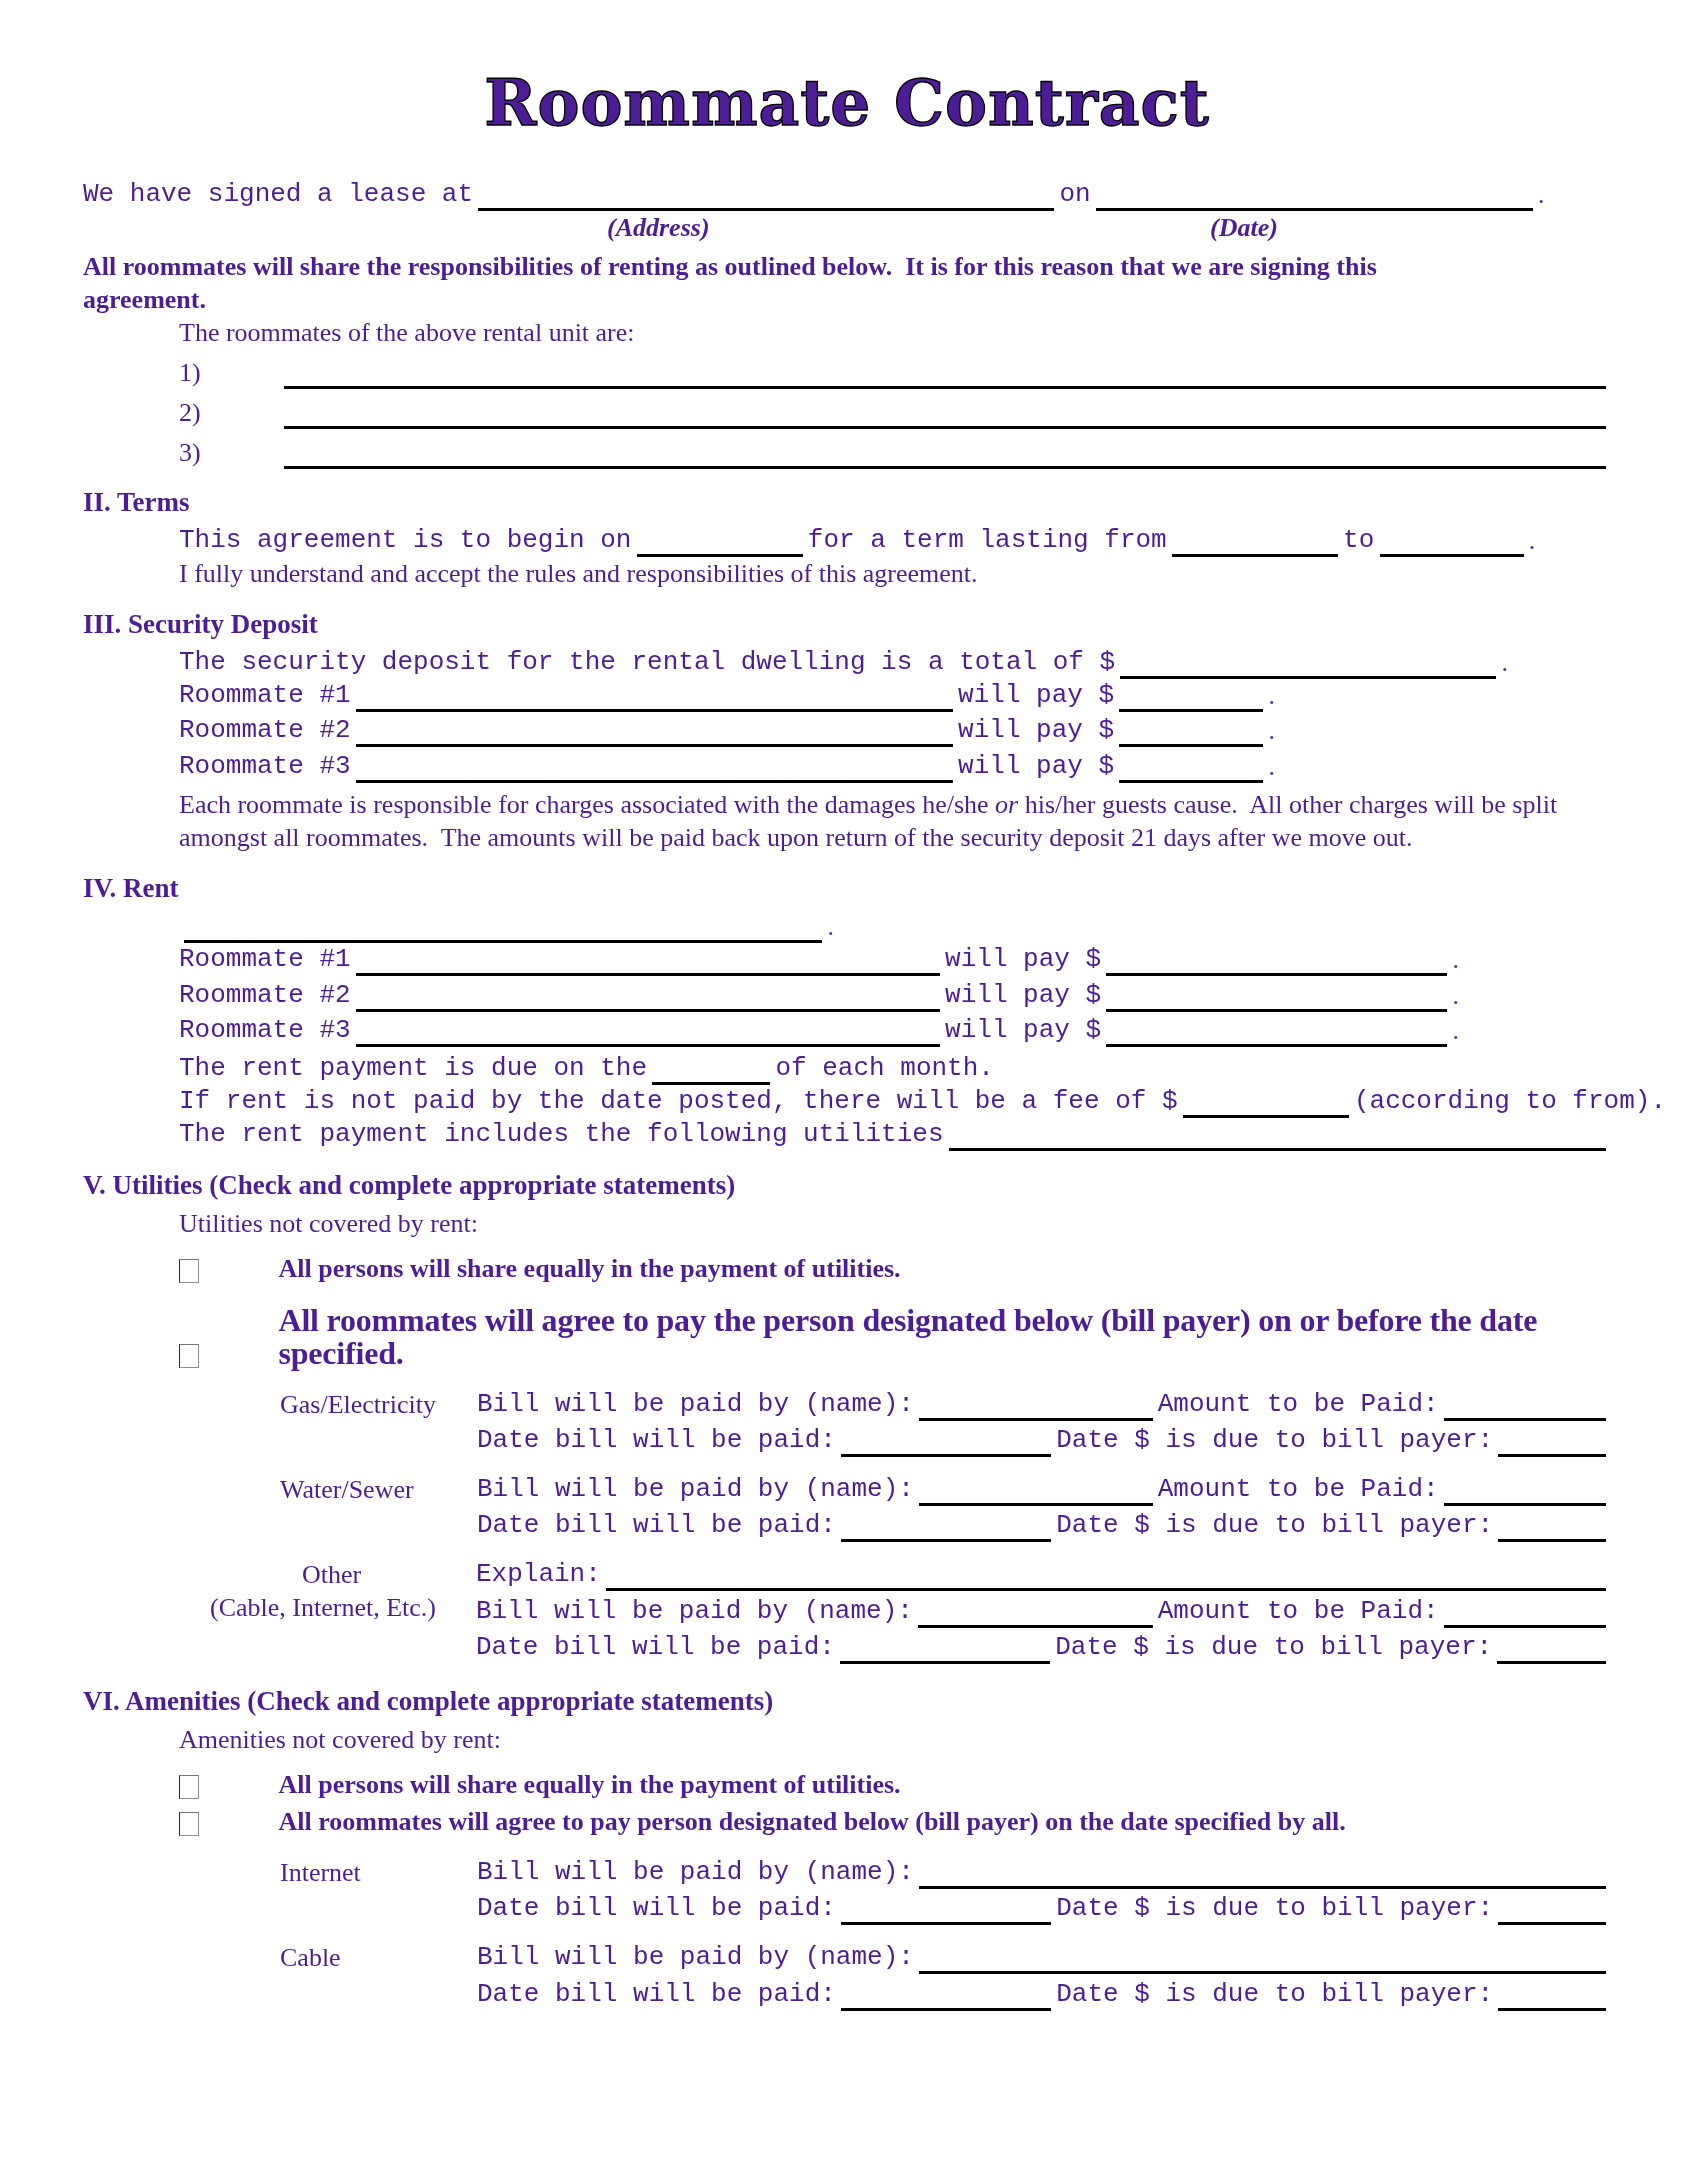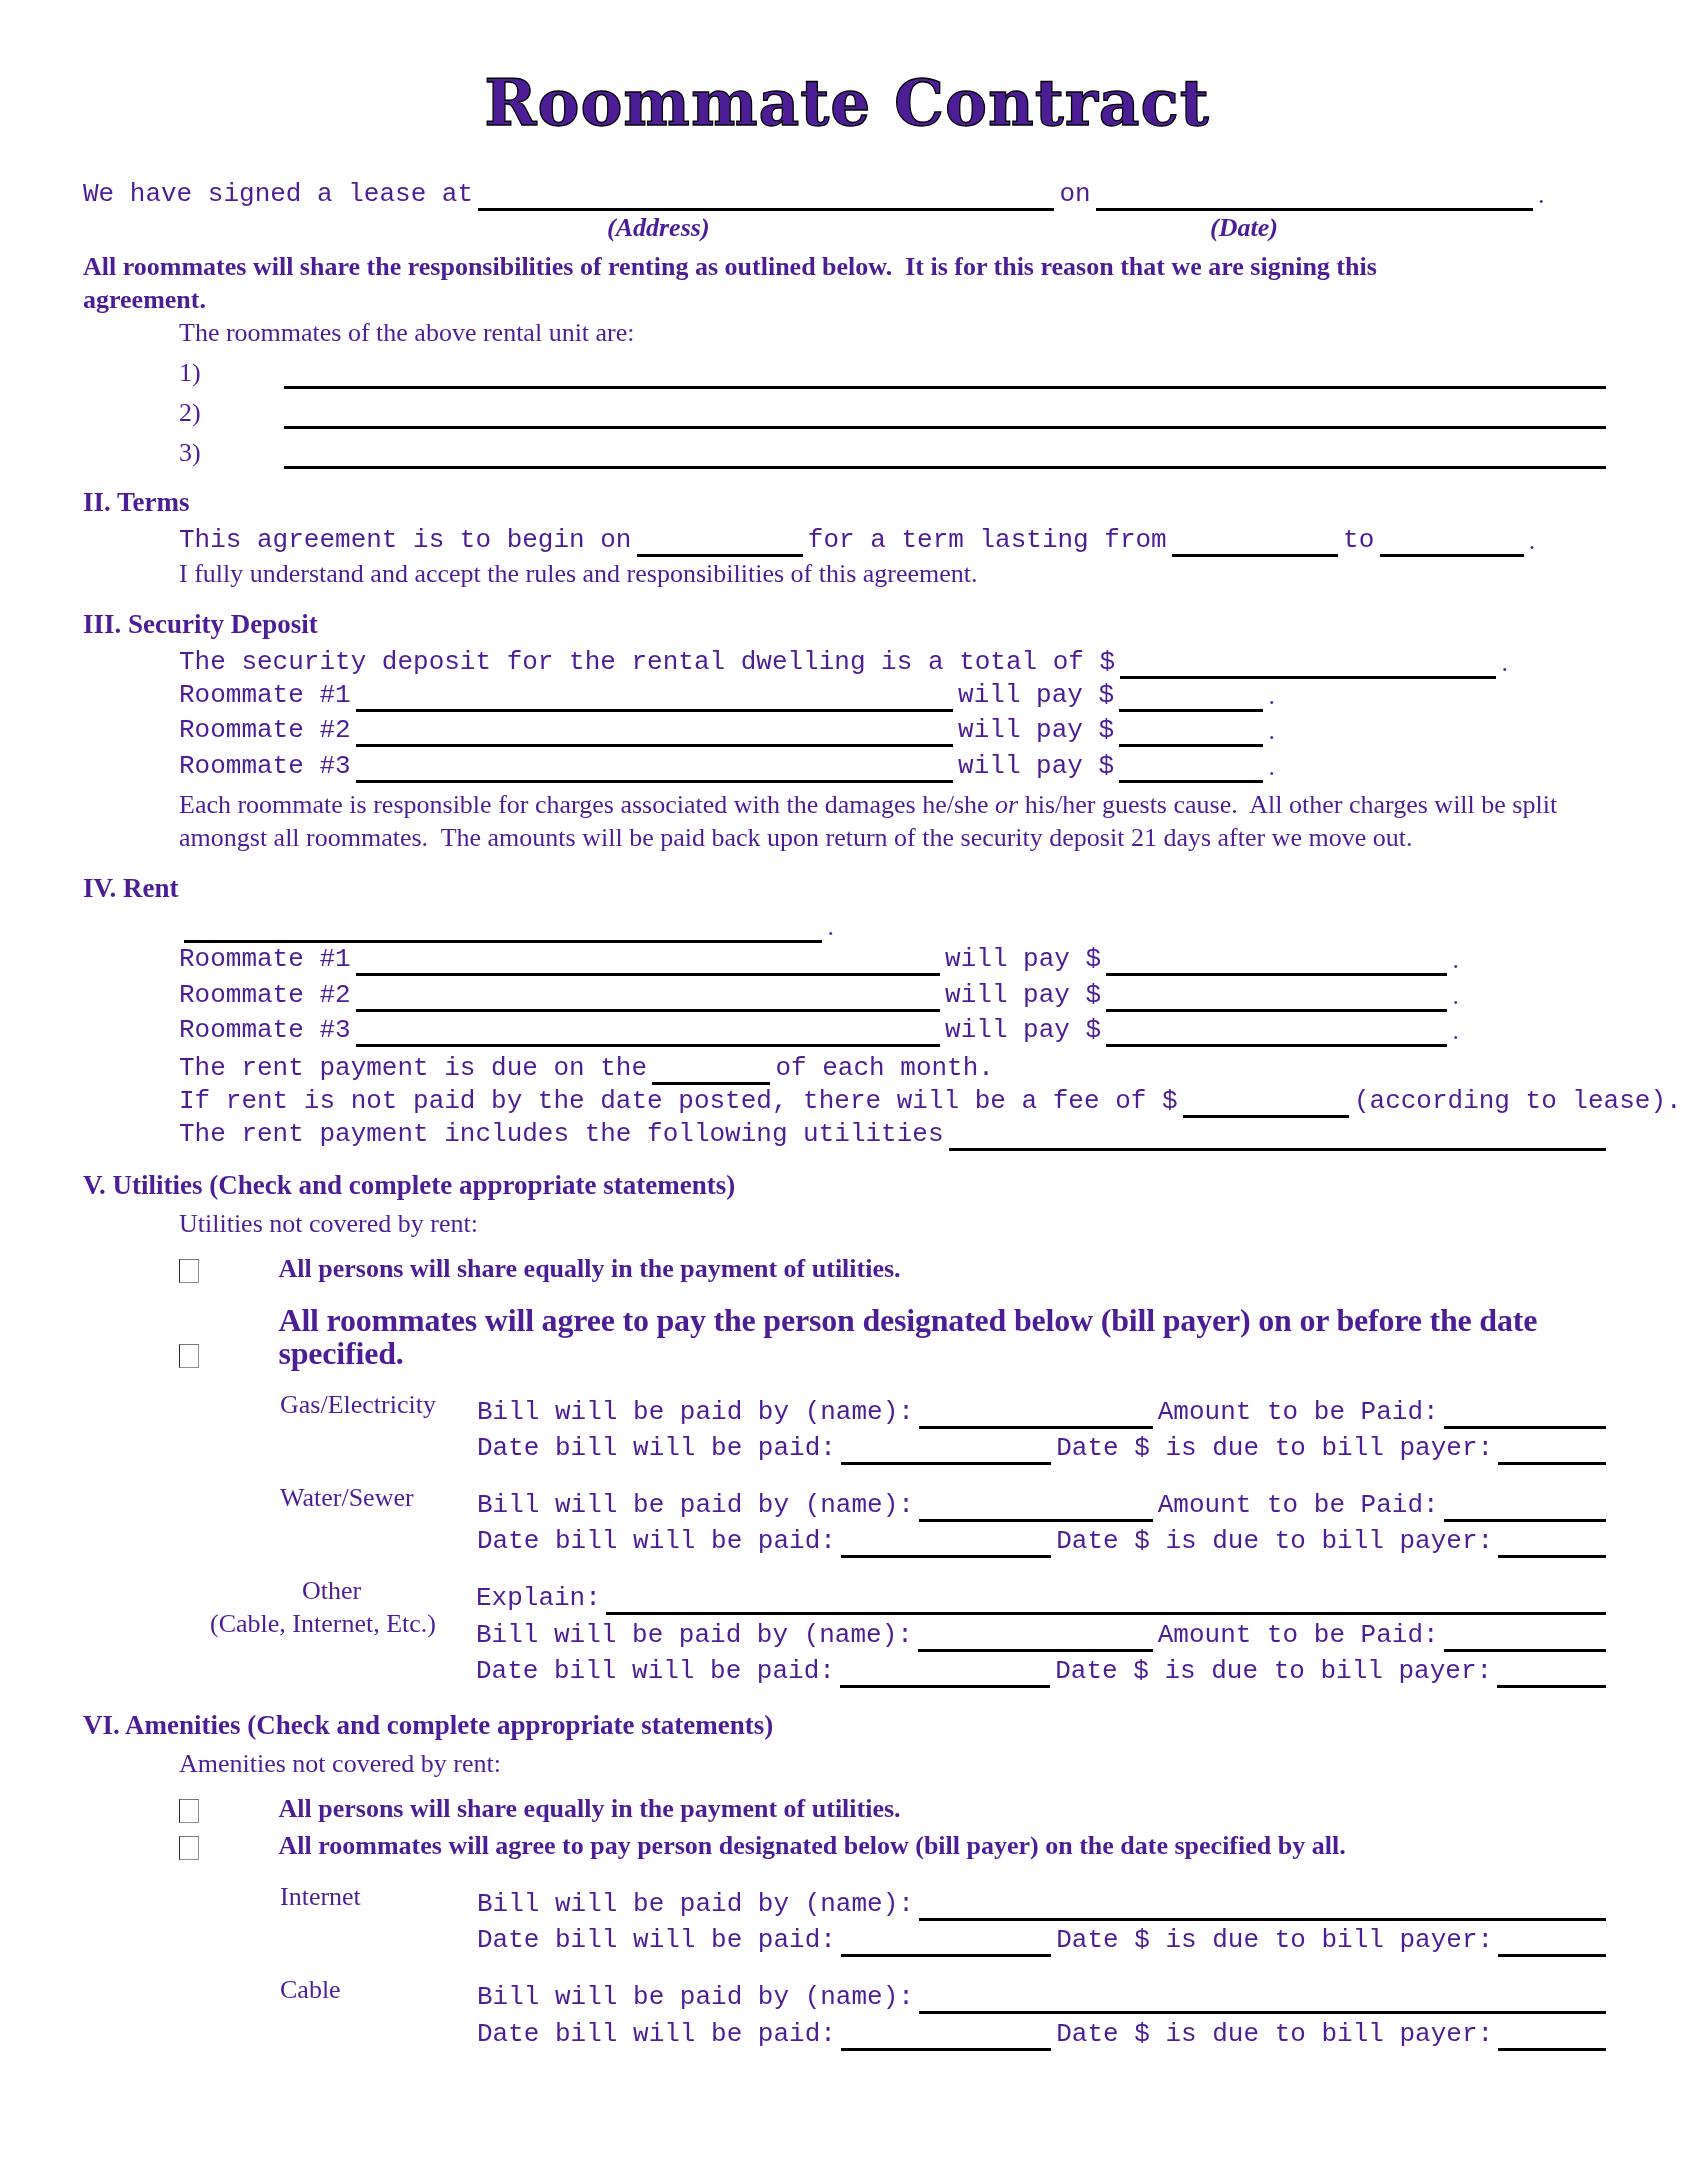--- a/index.html
+++ b/index.html
@@ -47,21 +47,21 @@
     border:1.7px solid #8f8f8f;border-left-color:#2a2a2a;border-top-color:#777;
     background:#fff;margin-bottom:2.6px;
   }
   .check-label{margin-left:80px;font-weight:bold;}
   .cb-small{font-size:32px;letter-spacing:-0.2px;}
   .util-block{display:flex;margin:12.2px 0 1.7px 197px;}
   .util-block.other-block{margin-left:127px;}
   .util-label-cell{width:197px;flex:0 0 auto;}
   .util-block.other-block .util-label-cell{width:266px;}
   .other-main{display:block;padding-left:92px;}
-  .util-detail{flex:1 1 auto;margin-top:8px;}
+  .util-detail{flex:1 1 auto;}
   .util-detail .row{margin-bottom:3.5px;}
   .w135{width:118px;} .w165{width:144px;} .w185{width:162px;} .w190{width:166px;}
   .w240{width:210px;} .w390{width:341px;} .w430{width:376px;} .w500{width:437px;}
   .w660{width:576px;} .w730{width:638px;}
   .sd-row{width:1096px;margin-left:96px;margin-bottom:2.6px;}
   .rent-row{width:1280px;margin-left:96px;margin-bottom:2.6px;}
   .para{margin-left:96px;width:1437px;}
   .line{margin-left:96px;}
   .mt6{margin-top:5.2px;}
   .period{flex:0 0 auto;}
@@ -172,21 +172,21 @@
     <span class="period">.</span>
   </div>
   <div class="row ind1 mt6">
     <span class="nw">The rent payment is due on the</span>
     <span class="blank w135"></span>
     <span class="nw">of each month.</span>
   </div>
   <div class="row ind1">
     <span class="nw">If rent is not paid by the date posted, there will be a fee of $</span>
     <span class="blank w190"></span>
-    <span class="nw">(according to lease).</span>
+    <span class="nw">(according to from).</span>
   </div>
   <div class="row ind1">
     <span class="nw">The rent payment includes the following utilities</span>
     <span class="blank grow"></span>
   </div>
 
   <h2>V. Utilities (Check and complete appropriate statements)</h2>
   <div class="line">Utilities not covered by rent:</div>
   <div class="check-row">
     <span class="checkbox"></span>

